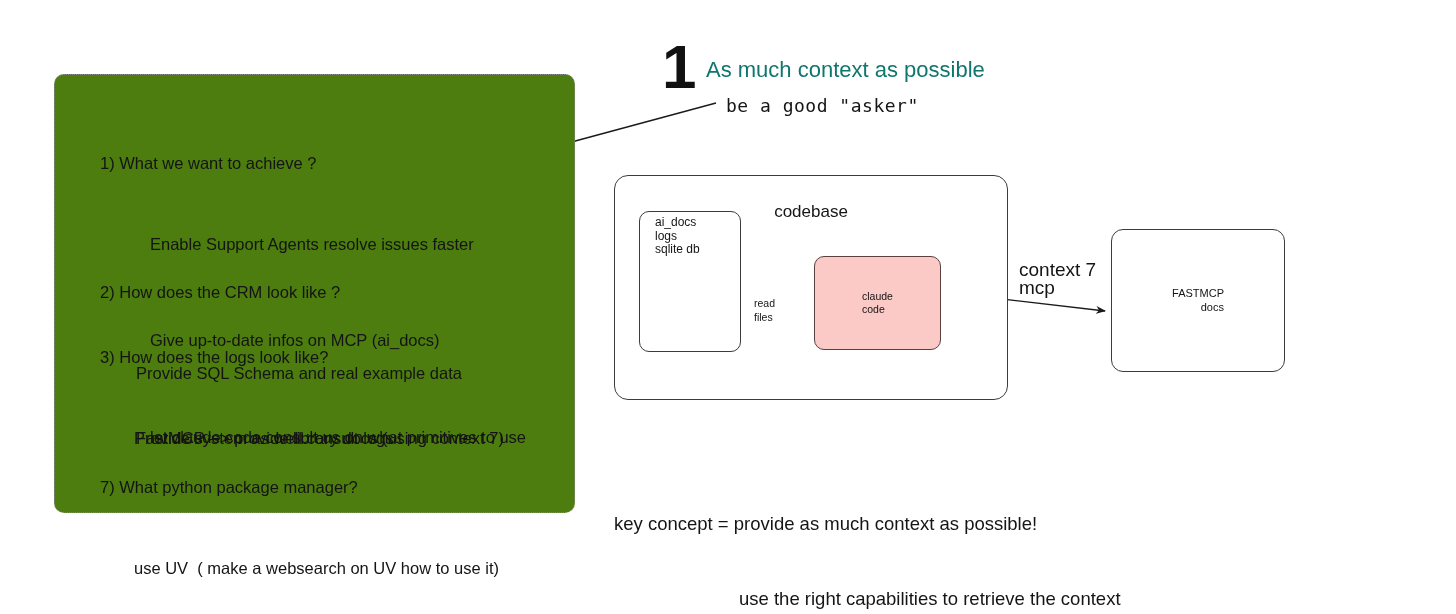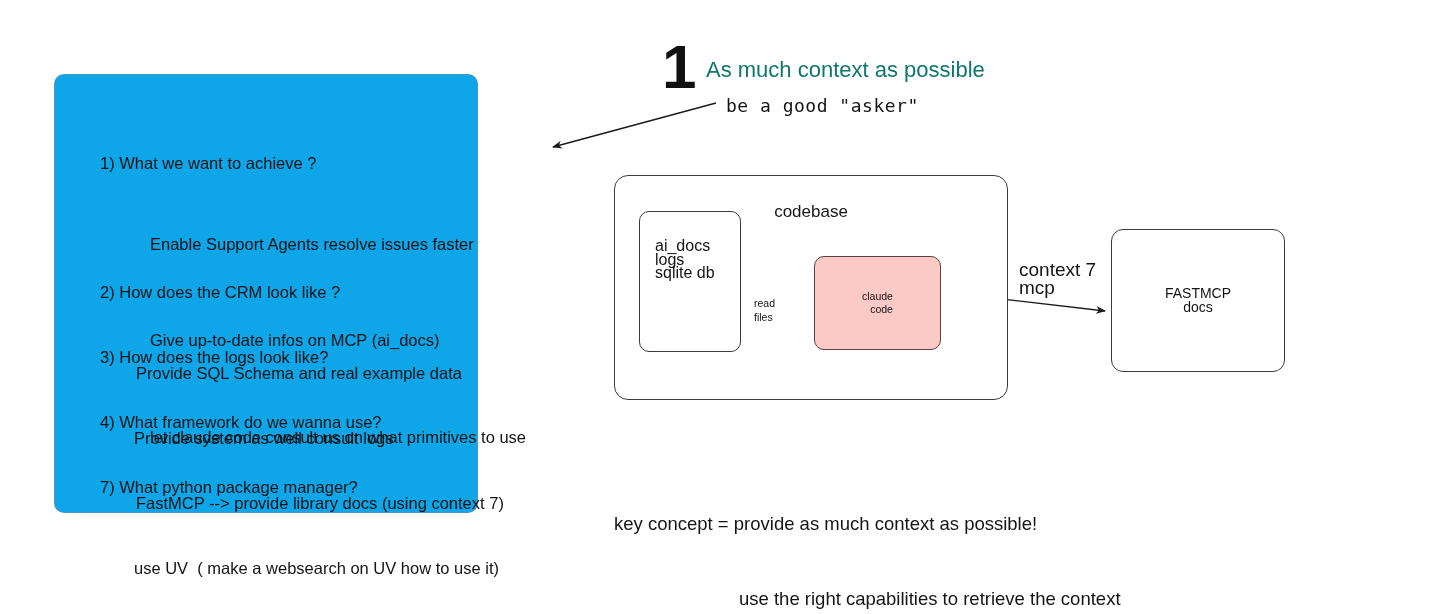--- a/index.html
+++ b/index.html
@@ -25,26 +25,26 @@
     top: 0;
     width: 1456px;
     height: 614px;
     pointer-events: none;
   }
   
   #requirements-panel {
     position: absolute;
     left: 54px;
     top: 74px;
-    width: 424px;
+    width: 521px;
     height: 439px;
     border: 1.4px dotted #8a8a8a;
     border-radius: 10px;
     box-sizing: border-box;
-    background: #0ea5e9;
+    background: #4d7c0f;
     text-decoration: underline;
   }
   .req-group {
     position: absolute;
     left: 45px;
     font-size: 16.5px;
     line-height: 21.5px;
     color: #141414;
     white-space: pre;
   }
@@ -114,22 +114,22 @@
     width: 102px;
     height: 141px;
     border: 1.2px solid #3c3c3c;
     border-radius: 10px;
     box-sizing: border-box;
     background: #ffffff;
   }
   #ai-docs-list {
     position: absolute;
     left: 15px;
-    top: 27px;
-    font-size: 16px;
+    top: 4px;
+    font-size: 12px;
     line-height: 13.5px;
     color: #141414;
     white-space: pre;
   }
   #claude-code-box {
     position: absolute;
     left: 814px;
     top: 256px;
     width: 127px;
     height: 94px;
@@ -138,21 +138,21 @@
     box-sizing: border-box;
     background: #fbc9c6;
     display: flex;
     align-items: center;
     justify-content: center;
   }
   #claude-code-label {
     font-size: 10.5px;
     line-height: 13.5px;
     color: #141414;
-    text-align: right;
+    text-align: left;
     white-space: pre;
   }
   #read-files-label {
     position: absolute;
     left: 754px;
     top: 297px;
     font-size: 10.5px;
     line-height: 13.5px;
     color: #141414;
     white-space: pre;
@@ -174,25 +174,25 @@
     height: 143px;
     border: 1.3px solid #3c3c3c;
     border-radius: 12px;
     box-sizing: border-box;
     background: #ffffff;
     display: flex;
     align-items: center;
     justify-content: center;
   }
   #fastmcp-label {
-    font-size: 14px;
-    line-height: 13.5px;
-    color: #141414;
-    white-space: pre;
-    text-align: center;
+    font-size: 11px;
+    line-height: 13.5px;
+    color: #141414;
+    white-space: pre;
+    text-align: right;
   }
   
   #key-concept {
     position: absolute;
     left: 614px;
     top: 461px;
     font-size: 18.5px;
     line-height: 25px;
     color: #151515;
     white-space: pre;
@@ -231,21 +231,20 @@
       <div class="req-head">2) How does the CRM look like ?</div>
       <div class="req-sub indent-2">Provide SQL Schema and real example data</div>
     </div>
 
     <div class="req-group" style="top:229px">
       <div class="req-head">3) How does the logs look like?</div>
       <div class="req-sub indent-3">Provide system as well consult logs</div>
     </div>
 
     <div class="req-group" style="top:294px">
-      <div class="req-head">4) What framework do we wanna use?</div>
       <div class="req-sub indent-2">FastMCP --&gt; provide library docs (using context 7)</div>
     </div>
 
     <div class="req-group" style="top:359px">
       <div class="req-head">7) What python package manager?</div>
       <div class="req-sub indent-3">use UV  ( make a websearch on UV how to use it)</div>
     </div>
 
   </div>
 

